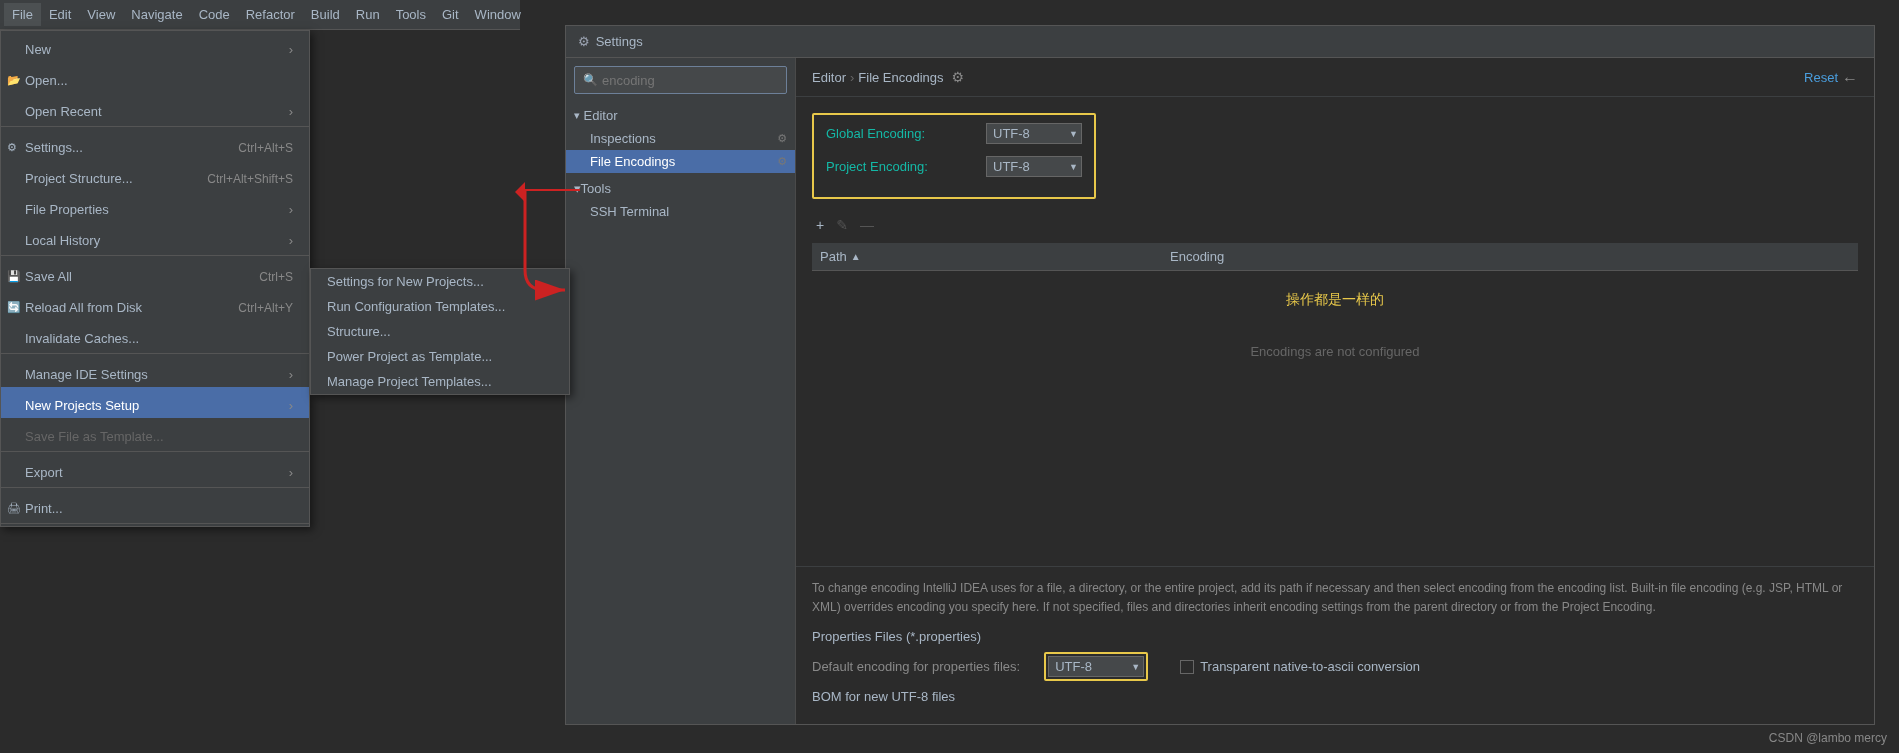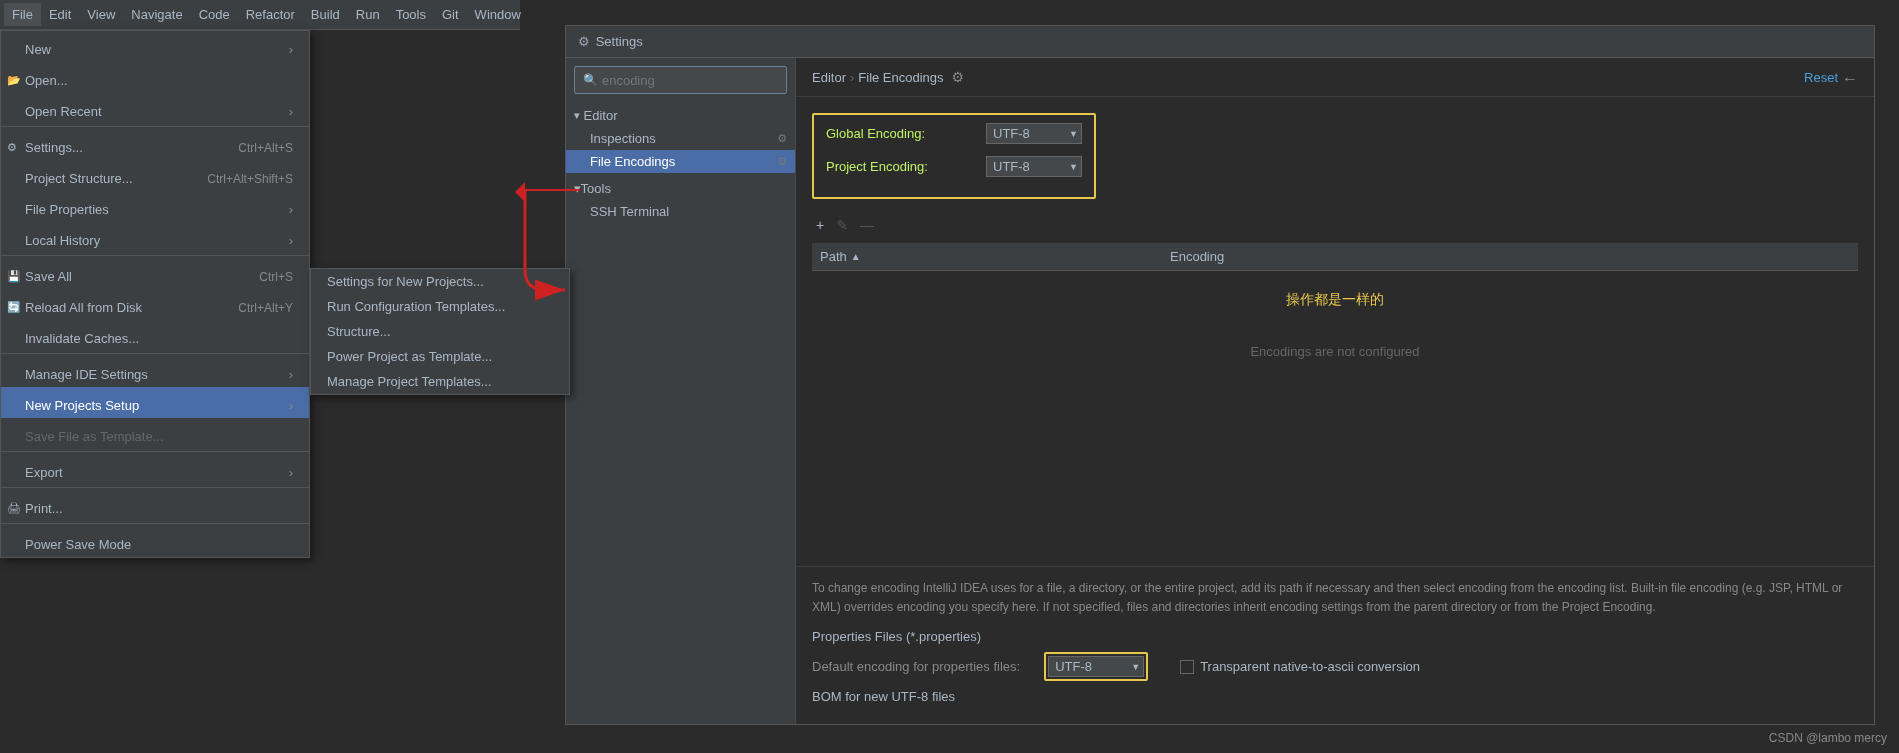--- a/index.html
+++ b/index.html
@@ -284,21 +284,21 @@
     }
 
     
     .encoding-row {
       display: flex;
       align-items: center;
       margin-bottom: 12px;
     }
     .encoding-label {
       width: 160px;
-      color: #bef264;
+      color: #14b8a6;
       font-size: 13px;
     }
     .encoding-select {
       background: #45484a;
       border: 1px solid #666;
       color: #a9b7c6;
       padding: 2px 20px 2px 6px;
       font-size: 13px;
       cursor: pointer;
       appearance: none;
@@ -534,23 +534,20 @@
     <div class="dropdown-item">
       <span>Export</span>
       <span class="arrow">›</span>
     </div>
     <div class="dropdown-separator"></div>
     <div class="dropdown-item">
       <span class="item-icon">🖨</span>
       <span>Print...</span>
     </div>
     <div class="dropdown-separator"></div>
-    <div class="dropdown-item">
-      <span>Power Save Mode</span>
-    </div>
   </div>
 
   <div class="submenu">
     <div class="submenu-item">Settings for New Projects...</div>
     <div class="submenu-item">Run Configuration Templates...</div>
     <div class="submenu-item">Structure...</div>
     <div class="submenu-item">Power Project as Template...</div>
     <div class="submenu-item">Manage Project Templates...</div>
   </div>
 </div>

